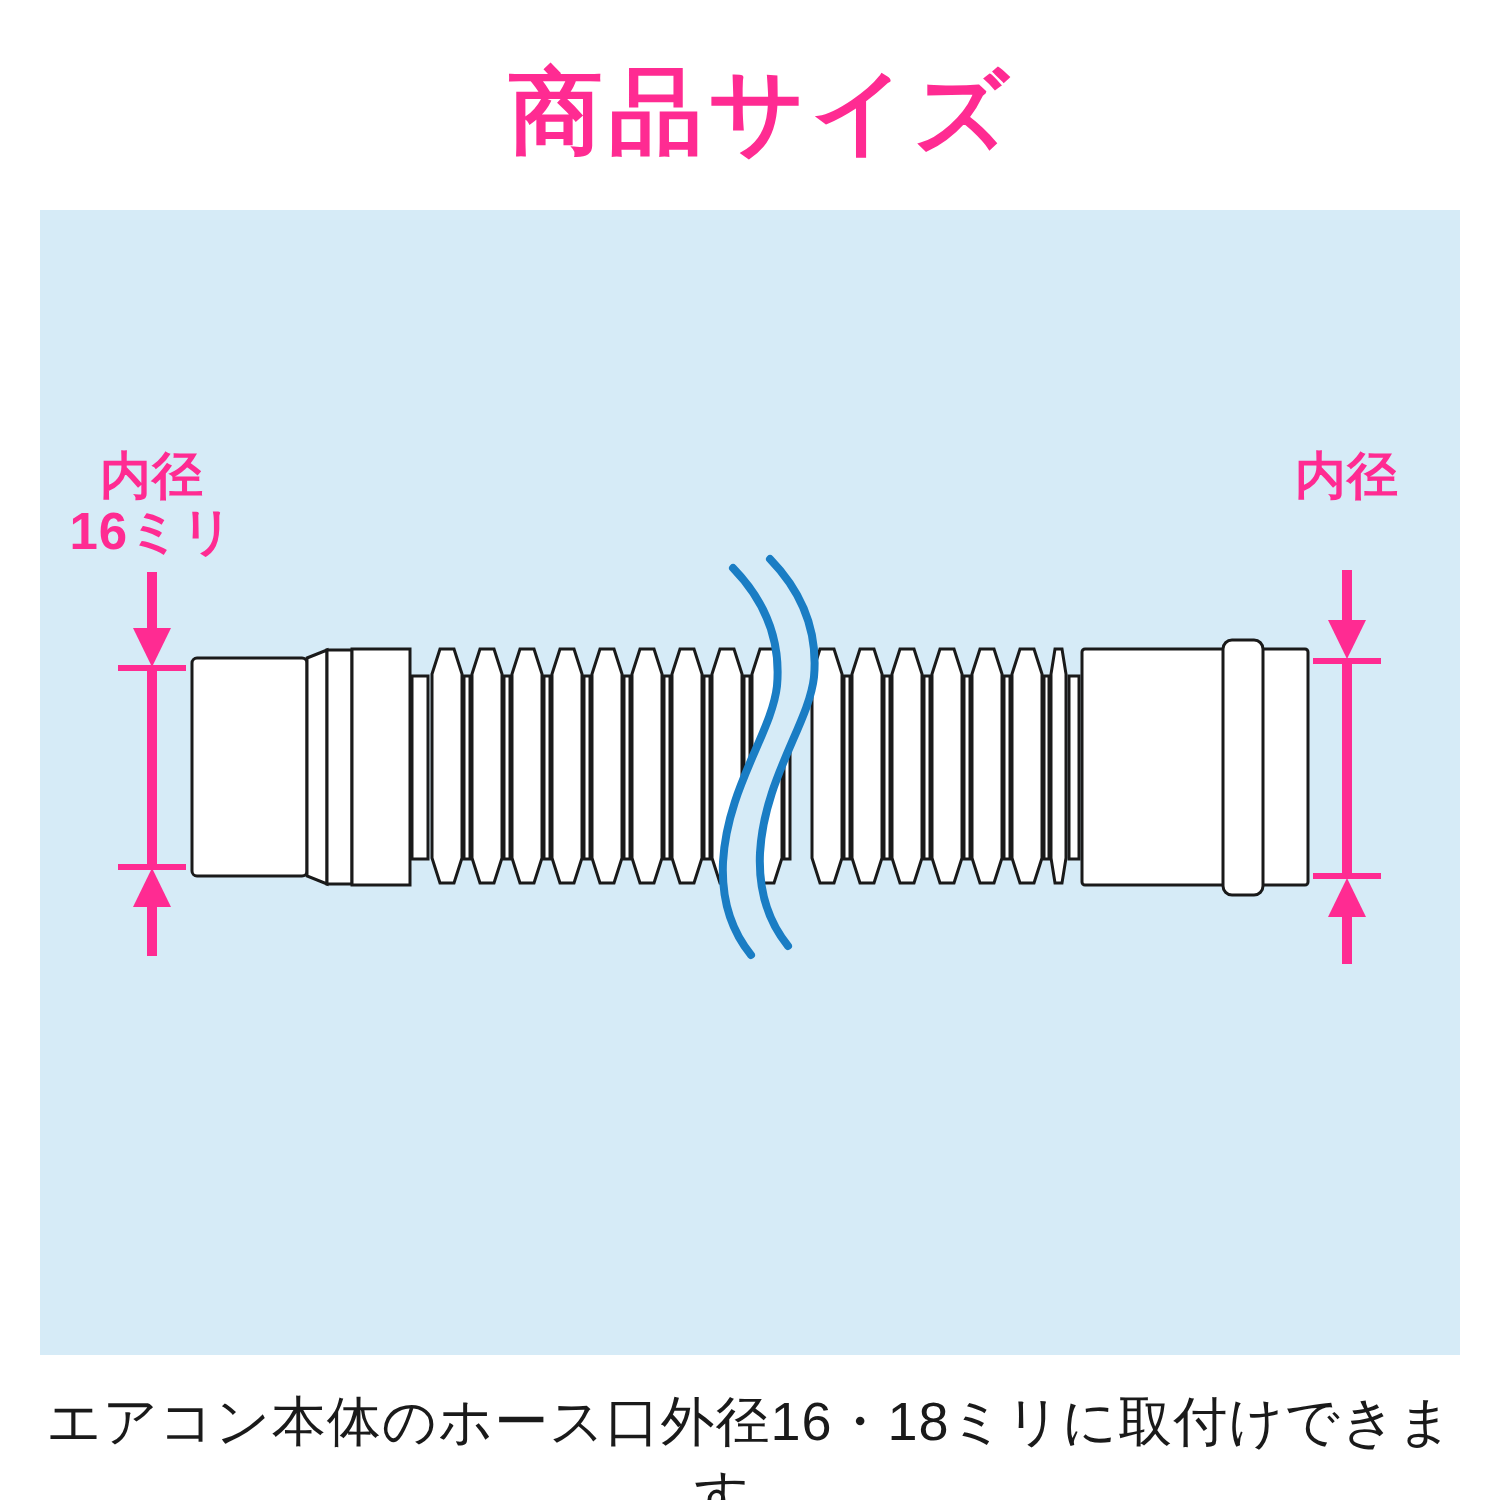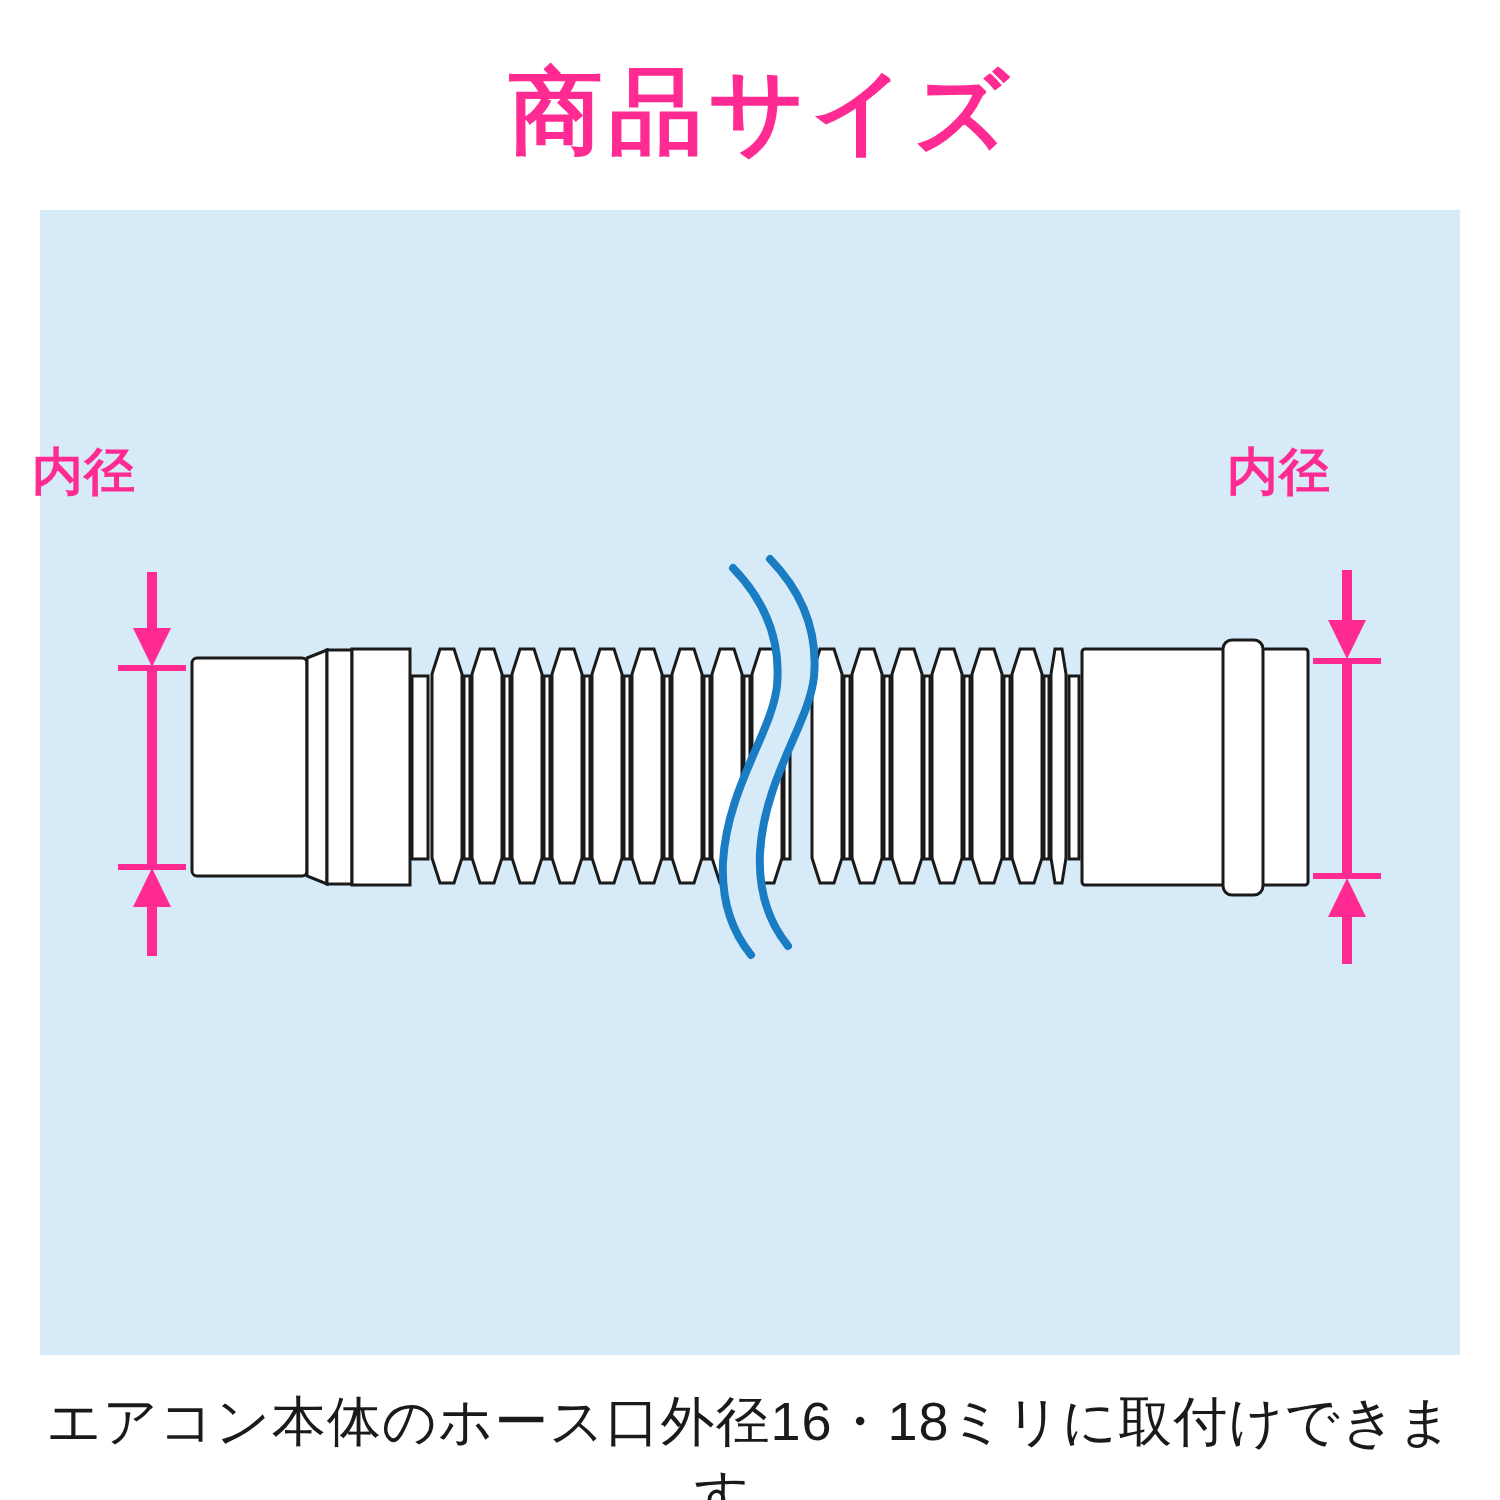--- a/index.html
+++ b/index.html
@@ -25,24 +25,23 @@
   svg.diagram{
     position:absolute;left:0;top:0;width:1500px;height:1500px;
     pointer-events:none;
   }
   .hose-part{fill:#ffffff;stroke:var(--ink);stroke-width:3;}
   .dim-stroke{stroke:var(--pink);fill:none;}
   .dim-fill{fill:var(--pink);stroke:none;}
   .wave-line{fill:none;stroke:var(--wave);stroke-width:8;stroke-linecap:round;}
   .wave-gap{fill:none;stroke:var(--panel);stroke-width:34;stroke-linecap:butt;}
   .dim-label{
-    position:absolute;width:240px;
+    position:absolute;width:240px;text-align:center;
     color:var(--pink);font-size:51px;font-weight:bold;line-height:56px;
     letter-spacing:1px;
-    font-family:Liberation Mono, monospace;
   }
   .dim-label.left{left:32px;top:448px;}
   .dim-label.right{left:1227px;top:448px;}
   .caption{
     position:absolute;left:0;top:1386px;width:1500px;text-align:center;
     color:var(--ink);font-size:54px;font-weight:400;letter-spacing:1px;
   }
 </style>
 </head>
 <body>
@@ -122,19 +121,20 @@
     <path class="dim-stroke" stroke-width="6" d="M1313 661 H1381"></path>
     <path class="dim-stroke" stroke-width="10" d="M1347 661 V876"></path>
     <path class="dim-stroke" stroke-width="6" d="M1313 876 H1381"></path>
     <polygon class="dim-fill" points="1328,917 1366,917 1347,878"></polygon>
     <path class="dim-stroke" stroke-width="10" d="M1347 915 V964"></path>
   </g>
 </svg>
 
 <div class="dim-label left">
   <div>内径</div>
+  <div>16ミリ</div>
 </div>
 
 <div class="dim-label right">
   <div>内径</div>
 </div>
 
 <div class="caption">エアコン本体のホース口外径16・18ミリに取付けできます。</div>
 
 </body></html>

